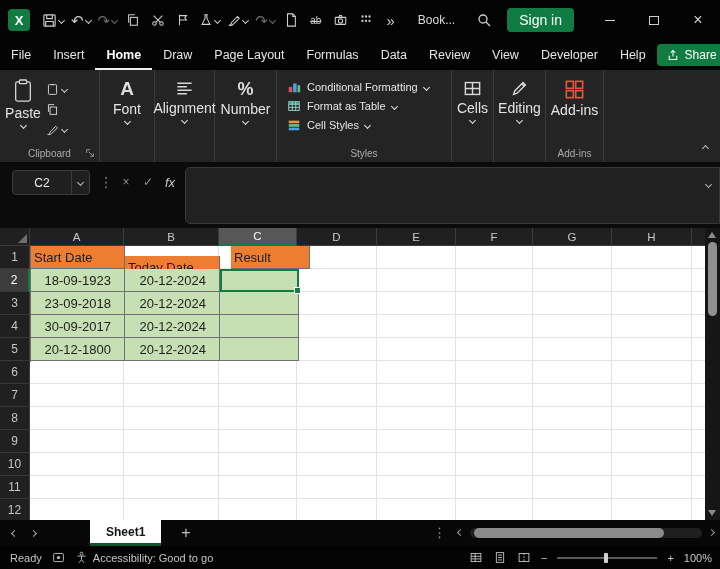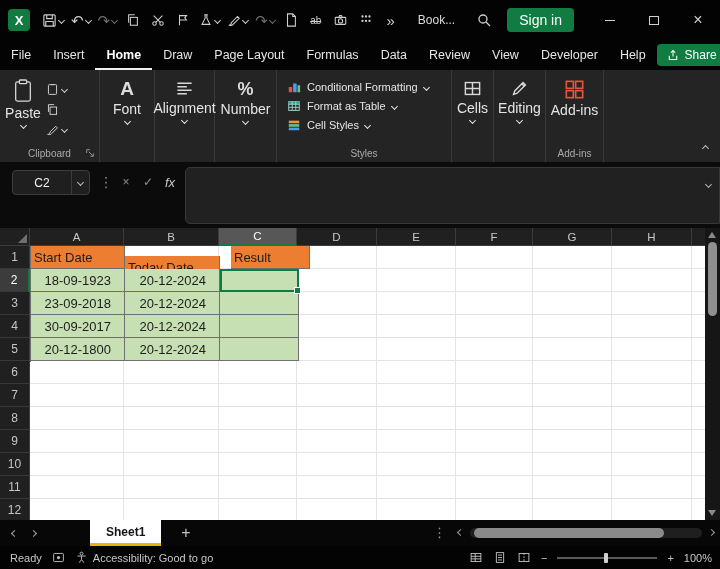--- a/index.html
+++ b/index.html
@@ -99,21 +99,21 @@
   
   .vscroll{position:absolute;top:228px;right:0;width:15px;height:292px;background:#161616;}
   .vs-up{position:absolute;top:4px;left:3px;width:0;height:0;border-left:4.5px solid transparent;border-right:4.5px solid transparent;border-bottom:6px solid #8a8a8a;}
   .vs-down{position:absolute;bottom:4px;left:3px;width:0;height:0;border-left:4.5px solid transparent;border-right:4.5px solid transparent;border-top:6px solid #8a8a8a;}
   .vs-thumb{position:absolute;top:14px;left:2.5px;width:9px;height:74px;background:#8f8f8f;border-radius:5px;}
 
   
   .sheetbar{position:absolute;top:520px;left:0;right:0;height:26px;background:#070707;display:flex;align-items:center;}
   .snav{display:flex;align-items:center;gap:14px;padding-left:12px;color:#a8a8a8;}
   .sheettab{margin-left:54px;height:26px;padding:0 16px;background:#fff;color:#141414;font-weight:bold;font-size:12px;
-            display:flex;align-items:center;border-bottom:3px solid #eab308;}
+            display:flex;align-items:center;border-bottom:3px solid #14532d;}
   .addsheet{margin-left:20px;color:#c2c2c2;font-size:16px;line-height:1;}
   .sb-dots{position:absolute;left:433px;top:5px;color:#9a9a9a;font-size:13px;}
   .hscroll{position:absolute;left:452px;right:0;top:0;height:26px;}
   .hs-left{position:absolute;left:6px;top:10px;color:#9a9a9a;}
   .hs-right{position:absolute;right:6px;top:10px;color:#9a9a9a;}
   .hs-track{position:absolute;left:18px;right:18px;top:8px;height:10px;background:#1f1f1f;border-radius:5px;}
   .hs-thumb{position:absolute;left:4px;top:0;width:190px;height:10px;background:#8a8a8a;border-radius:5px;}
 
   
   .statusbar{position:absolute;top:546px;left:0;right:0;height:23px;background:#030303;display:flex;align-items:center;

